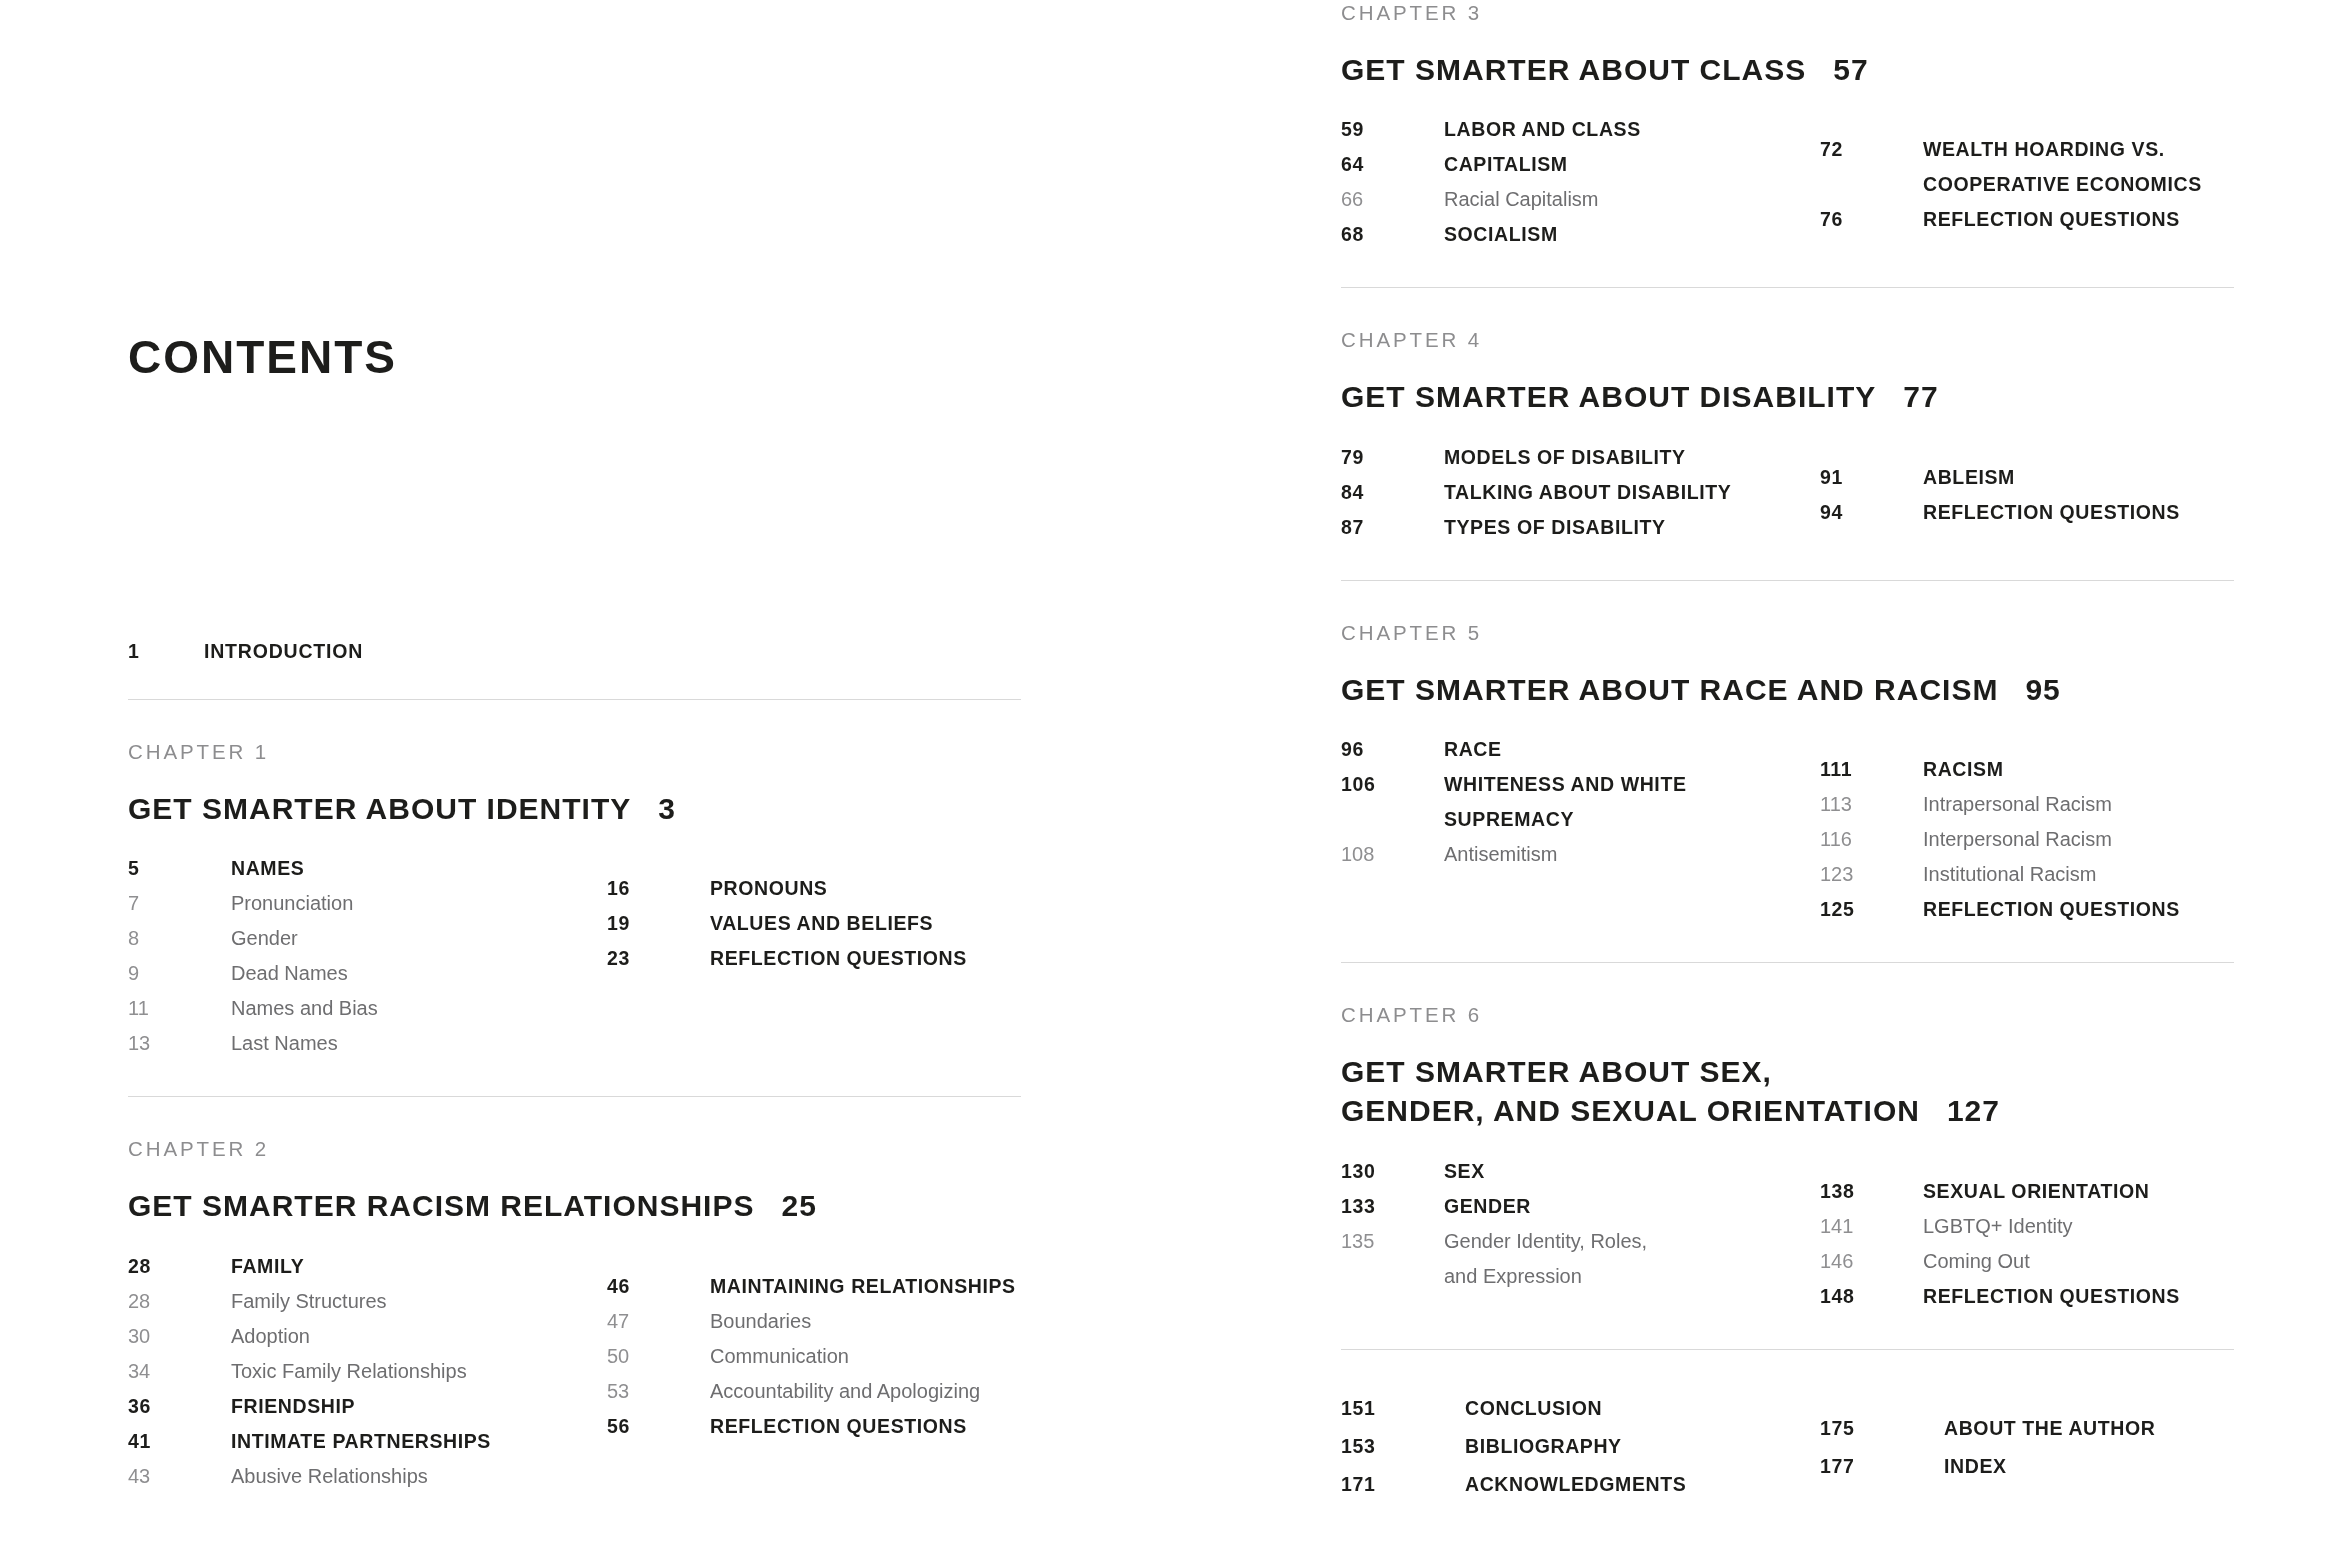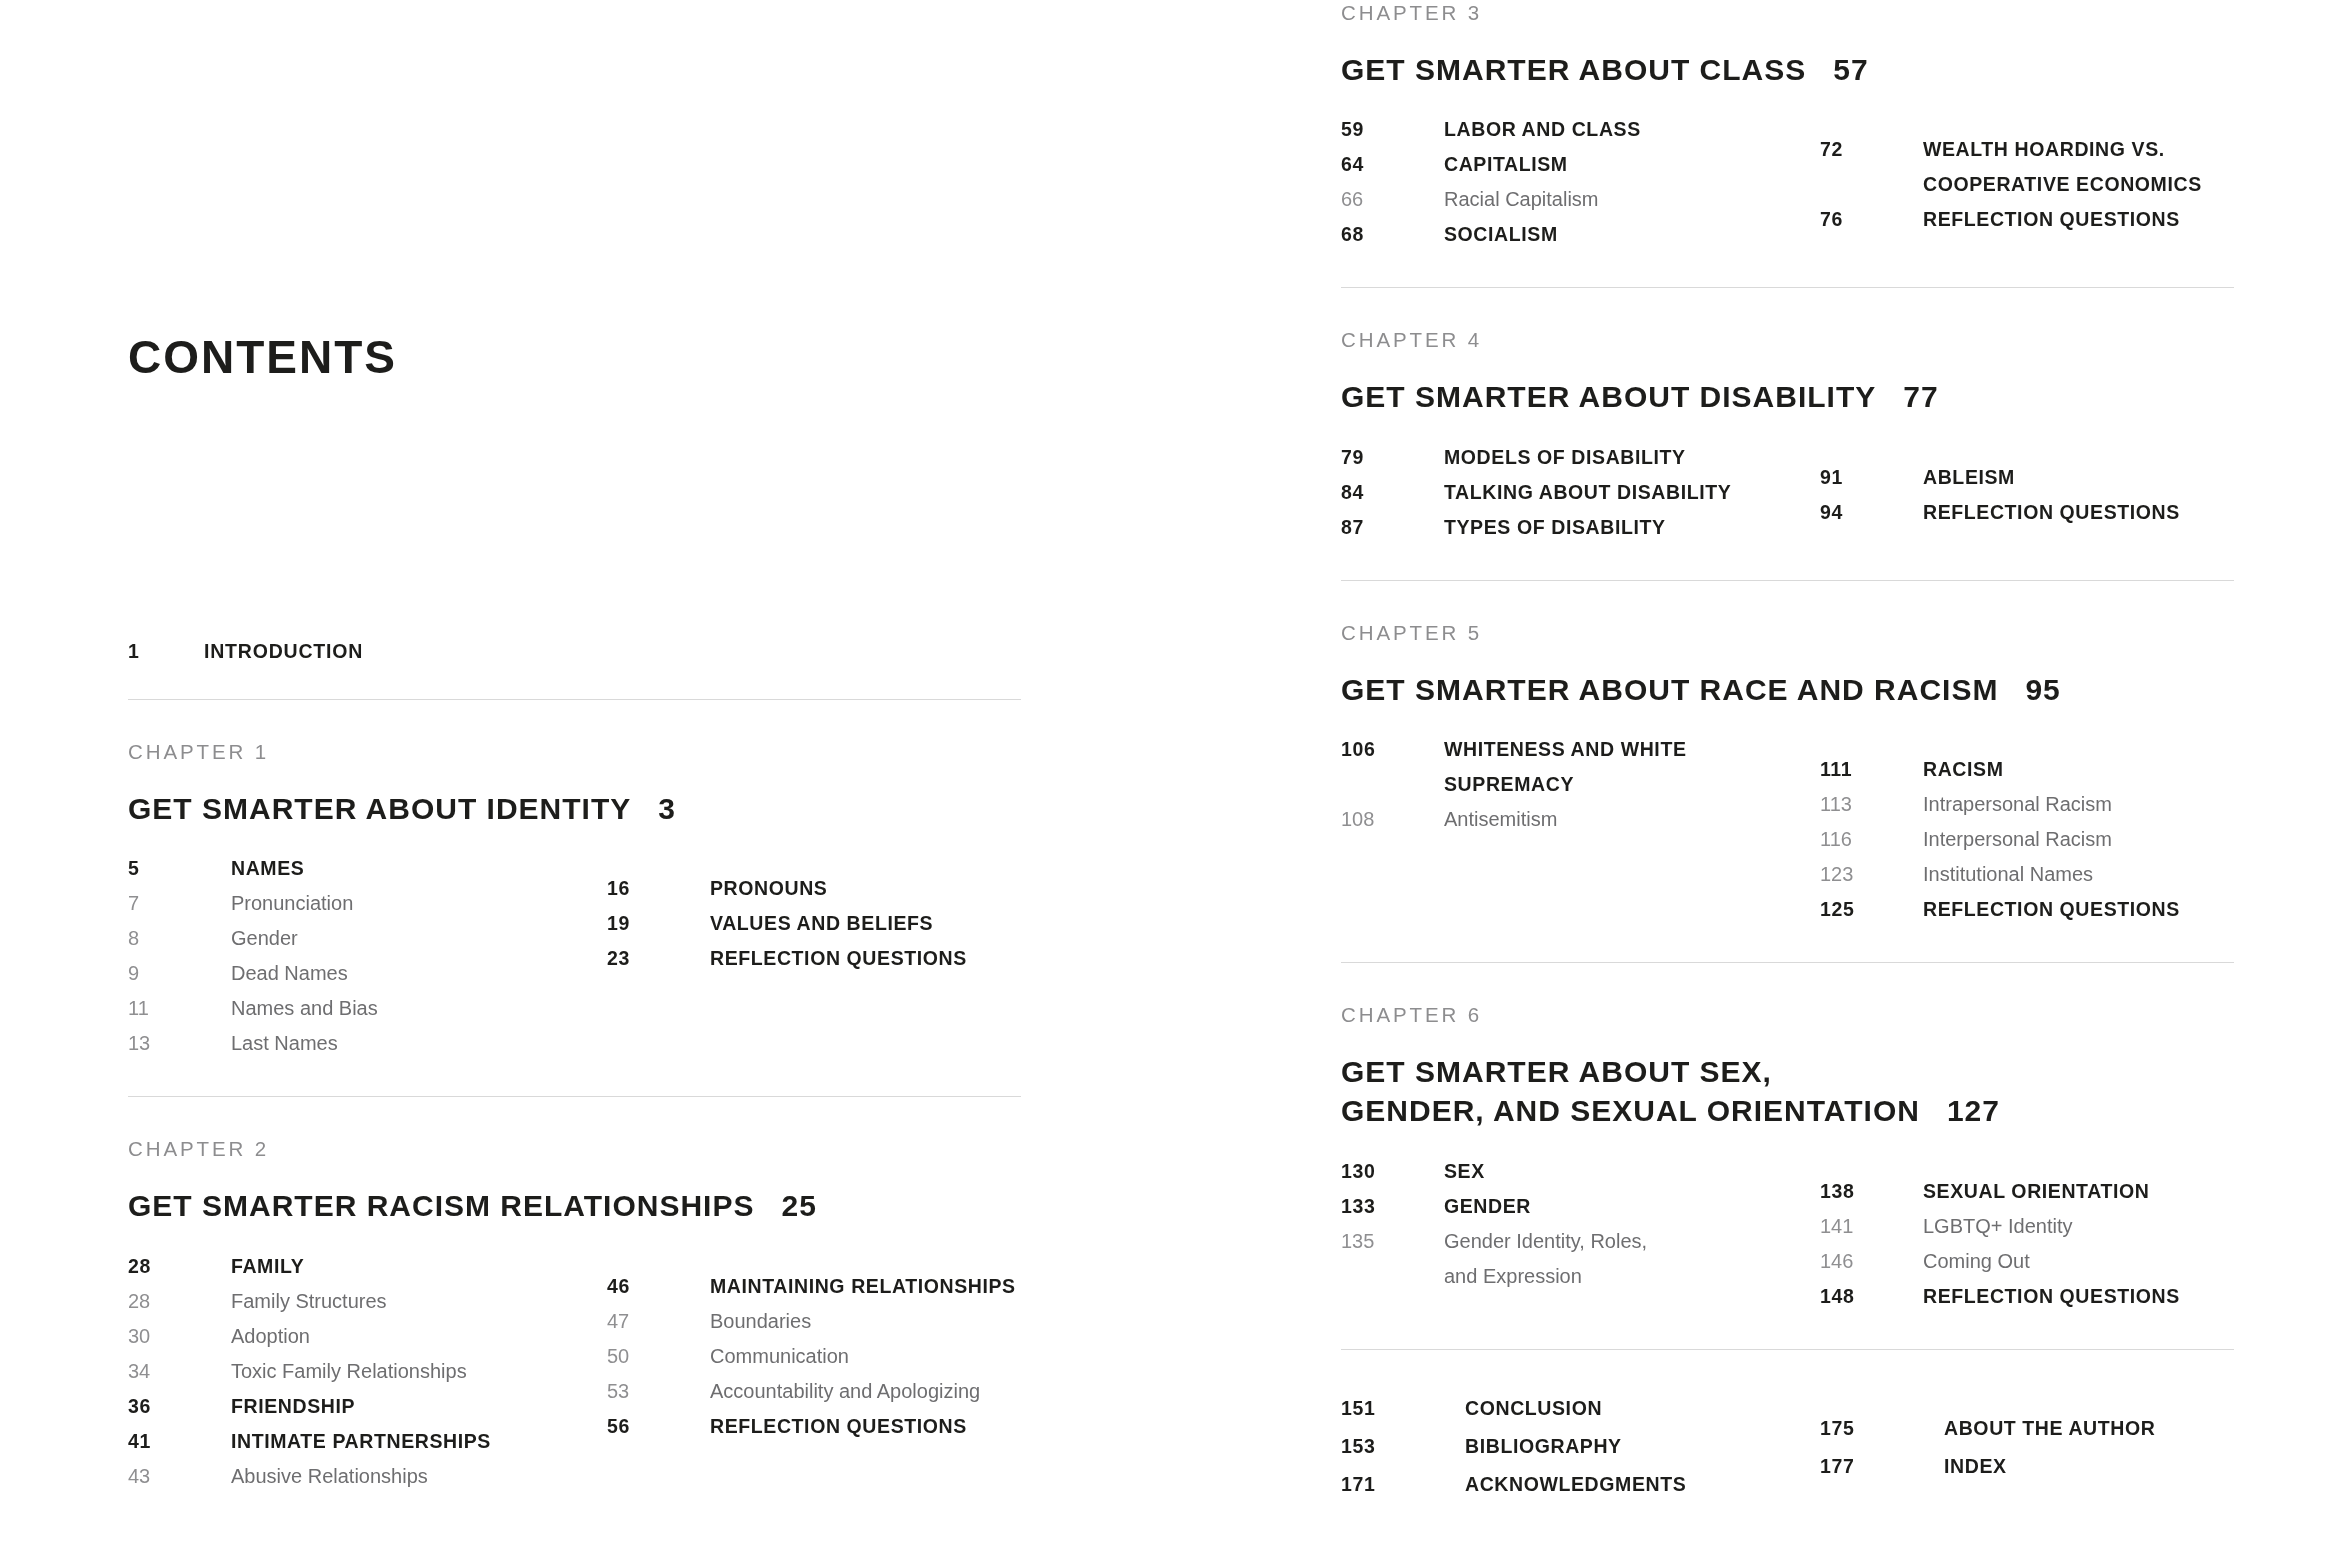--- a/index.html
+++ b/index.html
@@ -260,20 +260,24 @@
             </div>
           </div>
         </section>
         <section class="toc-section">
           <div class="rule"></div>
           <div class="chapter-label">CHAPTER 5</div>
           <h2 class="chapter-title"><span class="title-text">GET SMARTER ABOUT RACE AND RACISM</span><span class="pg">95</span></h2>
           <div class="entries">
             <div class="col col-1">
               <div class="entry bold">
+                <span class="num">96</span>
+                <span class="lbl">RACE</span>
+              </div>
+              <div class="entry bold">
                 <span class="num">106</span>
                 <span class="lbl">WHITENESS AND WHITE
 SUPREMACY</span>
               </div>
               <div class="entry reg">
                 <span class="num">108</span>
                 <span class="lbl">Antisemitism</span>
               </div>
             </div>
             <div class="col col-2">
@@ -284,21 +288,21 @@
               <div class="entry reg">
                 <span class="num">113</span>
                 <span class="lbl">Intrapersonal Racism</span>
               </div>
               <div class="entry reg">
                 <span class="num">116</span>
                 <span class="lbl">Interpersonal Racism</span>
               </div>
               <div class="entry reg">
                 <span class="num">123</span>
-                <span class="lbl">Institutional Names</span>
+                <span class="lbl">Institutional Racism</span>
               </div>
               <div class="entry bold">
                 <span class="num">125</span>
                 <span class="lbl">REFLECTION QUESTIONS</span>
               </div>
             </div>
           </div>
         </section>
         <section class="toc-section">
           <div class="rule"></div>

